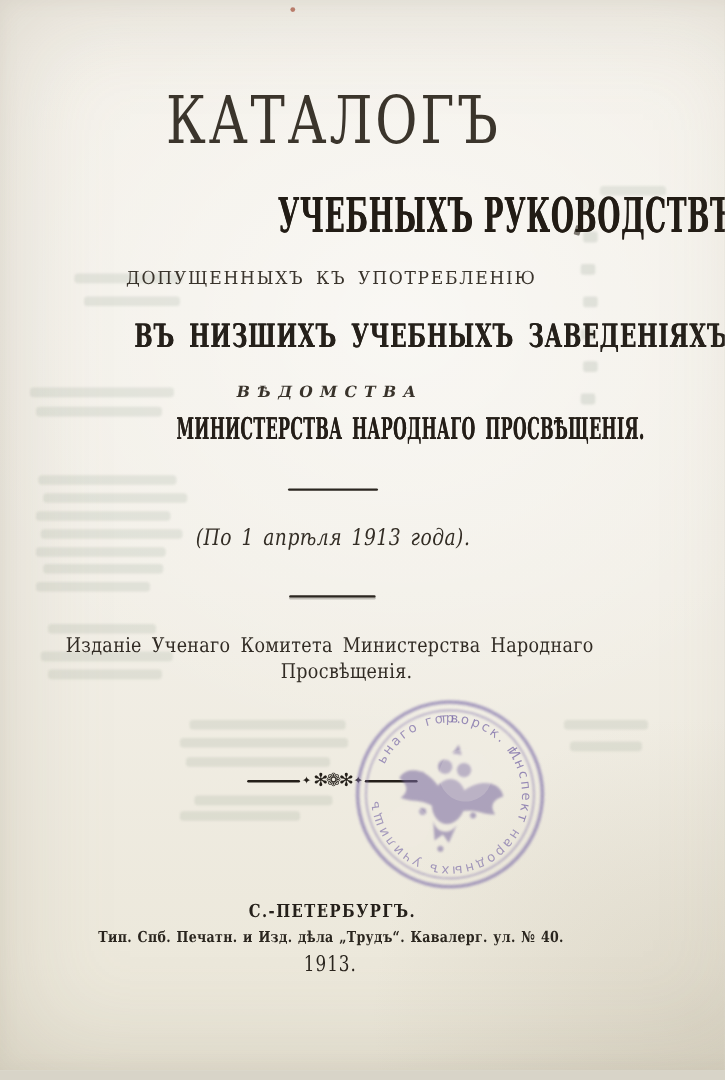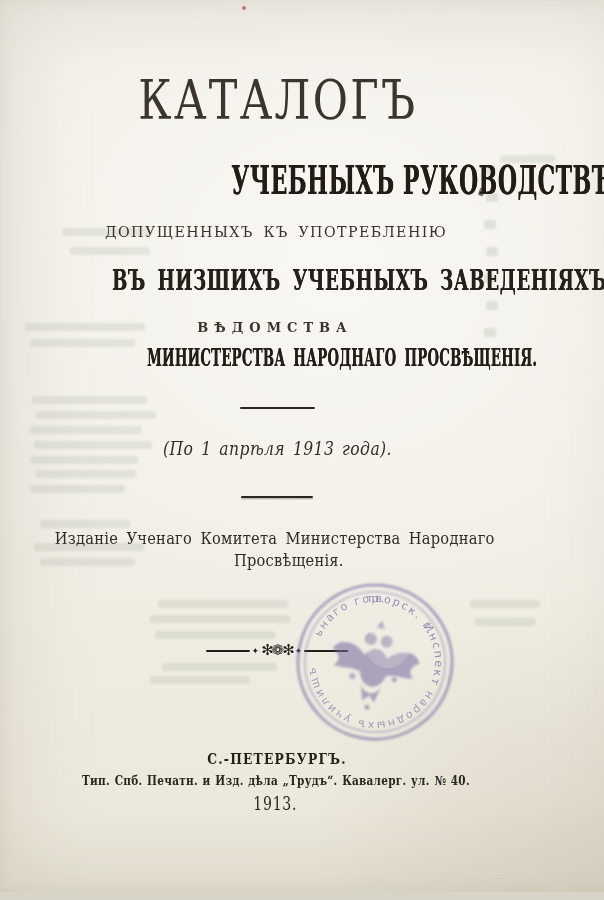--- a/index.html
+++ b/index.html
@@ -21,21 +21,21 @@
   
   .title  {top:70px;left:-24px;font-size:55px;color:#3b352c;}
   .title .cond{transform:scaleX(.78);letter-spacing:3px;}
   .subtitle{top:158px;left:3px;font-size:40px;font-weight:bold;color:#221c15;}
   .subtitle .cond{transform:scaleX(.55);letter-spacing:1px;text-shadow:.4px 0 0 #221c15;}
   .approval{top:224px;left:-26px;font-size:15px;color:#39332b;}
   .approval .cond{transform:scaleX(.95);letter-spacing:1.5px;word-spacing:4px;}
   .institutions{top:266px;left:-10px;font-size:27px;font-weight:bold;color:#25201a;}
   .institutions .cond{transform:scaleX(.67);letter-spacing:1px;word-spacing:7px;text-shadow:.3px 0 0 #25201a;}
   .department{top:321px;left:-27px;font-size:13px;font-weight:600;color:#39332b;}
-  .department .cond{letter-spacing:6px;}
+  .department .cond{letter-spacing:6px;font-style:italic;}
   .ministry{top:344px;left:-26px;font-size:25px;font-weight:bold;color:#241e18;}
   .ministry .cond{transform:scaleX(.53);letter-spacing:.5px;word-spacing:6px;text-shadow:.3px 0 0 #241e18;}
   .rule{position:absolute;height:2.4px;background:#2b2620;border-radius:1px;}
   .rule1{top:407px;left:240px;width:75px;}
   .rule2{top:496px;left:241px;width:72px;box-shadow:0 1.5px 0 rgba(43,38,32,.25);}
   .datenote{top:438px;left:-24px;font-size:19px;font-style:italic;color:#332d25;}
   .datenote .cond{transform:scaleX(.82);word-spacing:3px;letter-spacing:.5px;}
   .edition1{top:529px;left:-27px;font-size:17px;color:#312b24;}
   .edition1 .cond{transform:scaleX(.86);word-spacing:4px;letter-spacing:.3px;}
   .edition2{top:551px;left:-13px;font-size:17px;color:#312b24;}

